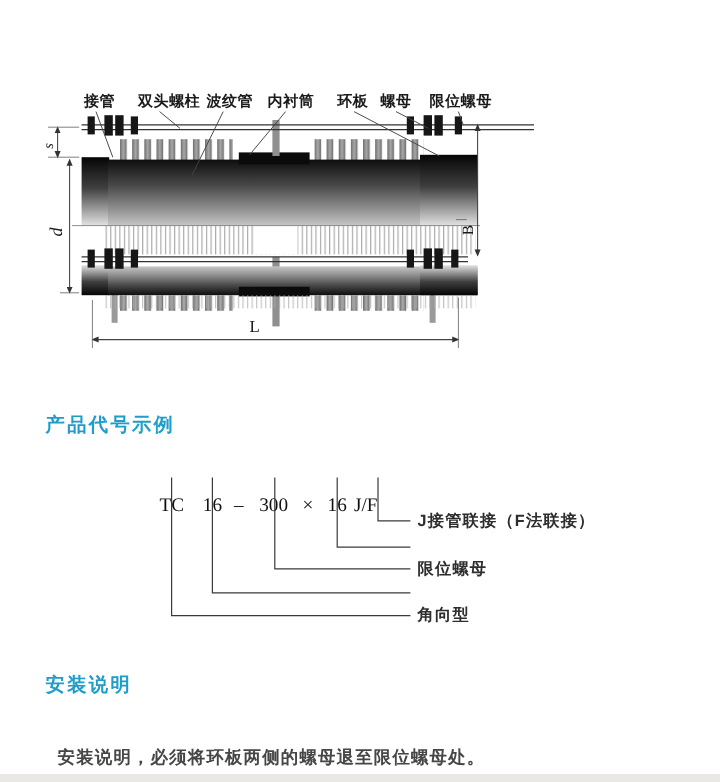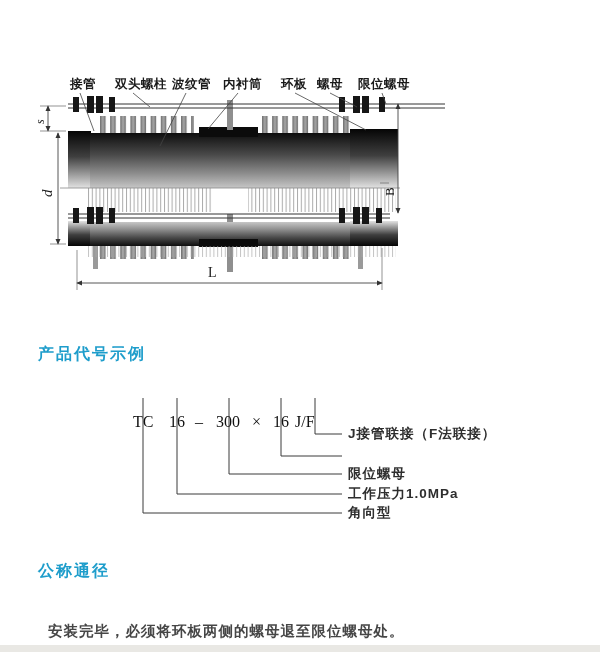--- a/index.html
+++ b/index.html
@@ -188,21 +188,20 @@
       <polyline points="315,398 315,434 342,434"></polyline>
       <polyline points="281,398 281,456 342,456"></polyline>
       <polyline points="229,398 229,474 342,474"></polyline>
       <polyline points="177,398 177,494 342,494"></polyline>
       <polyline points="143,398 143,513 342,513"></polyline>
     </g>
   </svg>
 
   <p class="callout co0">J接管联接（F法联接）</p>
   <p class="callout co2">限位螺母</p>
-  <p class="callout co3">工作压力1.0MPa</p>
   <p class="callout co4">角向型</p>
 
-  <h2 class="sec-title t3">公称通径</h2>
-
-  <p class="install-line il1">安装完毕，必须将环板两侧的螺母退至限位螺母处。</p>
+  <h2 class="sec-title t3">安装说明</h2>
+
+  <p class="install-line il1">安装说明，必须将环板两侧的螺母退至限位螺母处。</p>
 
   <div class="bottom-strip"></div>
 </div>
 
 </body></html>

